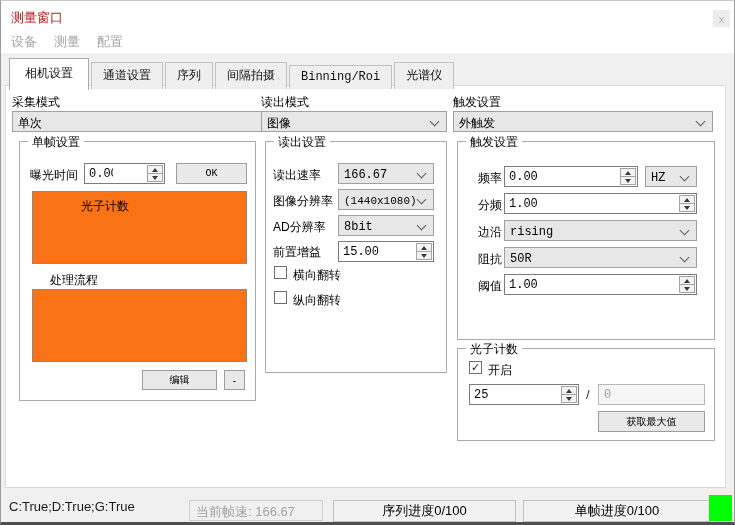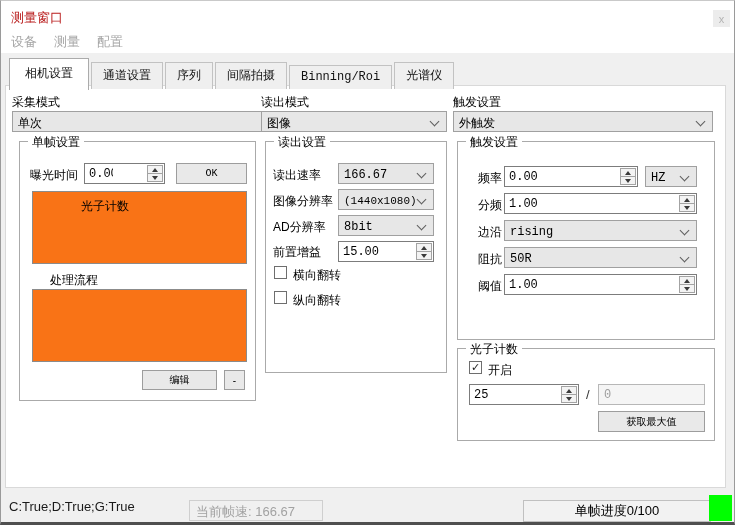--- a/index.html
+++ b/index.html
@@ -275,18 +275,19 @@
         <div class="dis-input mono" style="left:140px; top:35px; width:107px;">0</div>
 
         <div class="btn" style="left:140px; top:62px; width:107px; height:21px;">获取最大值</div>
       </div>
 
     </div>
 
     <div class="statusbar">
       <span class="flags">C:True;D:True;G:True</span>
       <div class="framerate">当前帧速: 166.67</div>
+      <div class="progress" style="left:332px; width:183px;">序列进度0/100</div>
       <div class="progress" style="left:522px; width:188px;">单帧进度0/100</div>
       <div class="indicator" style="background: rgb(0, 255, 0);"></div>
     </div>
 
   </div>
 </div>
 
 </body></html>

